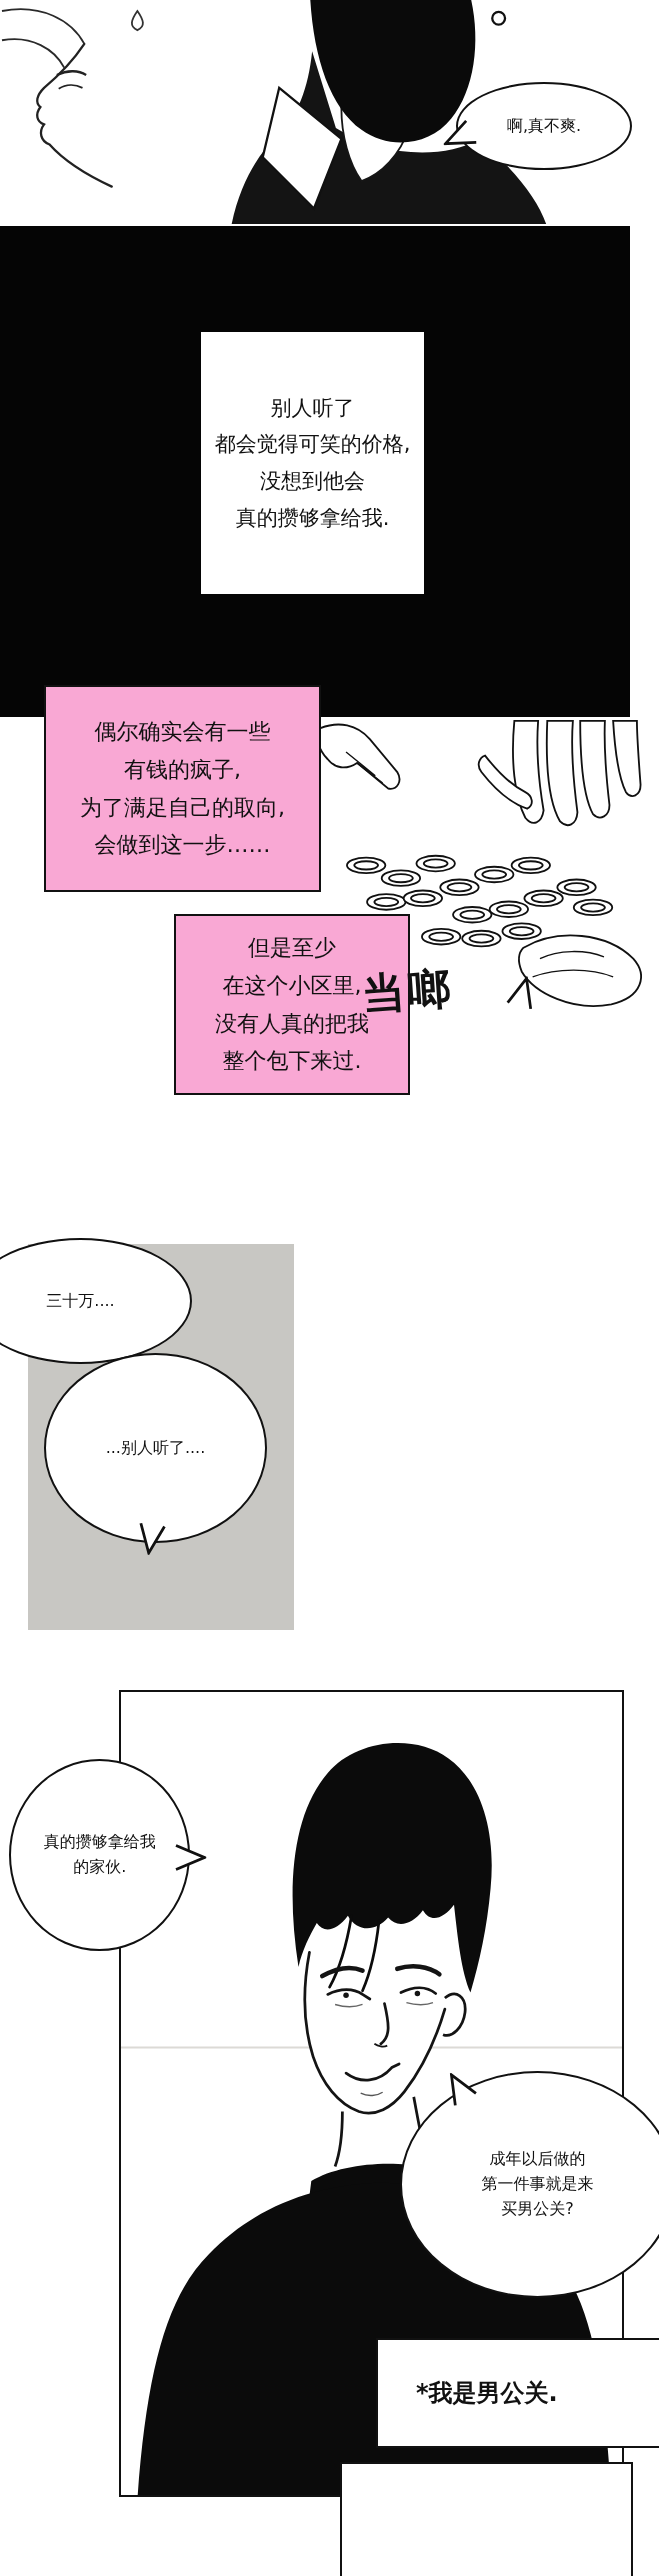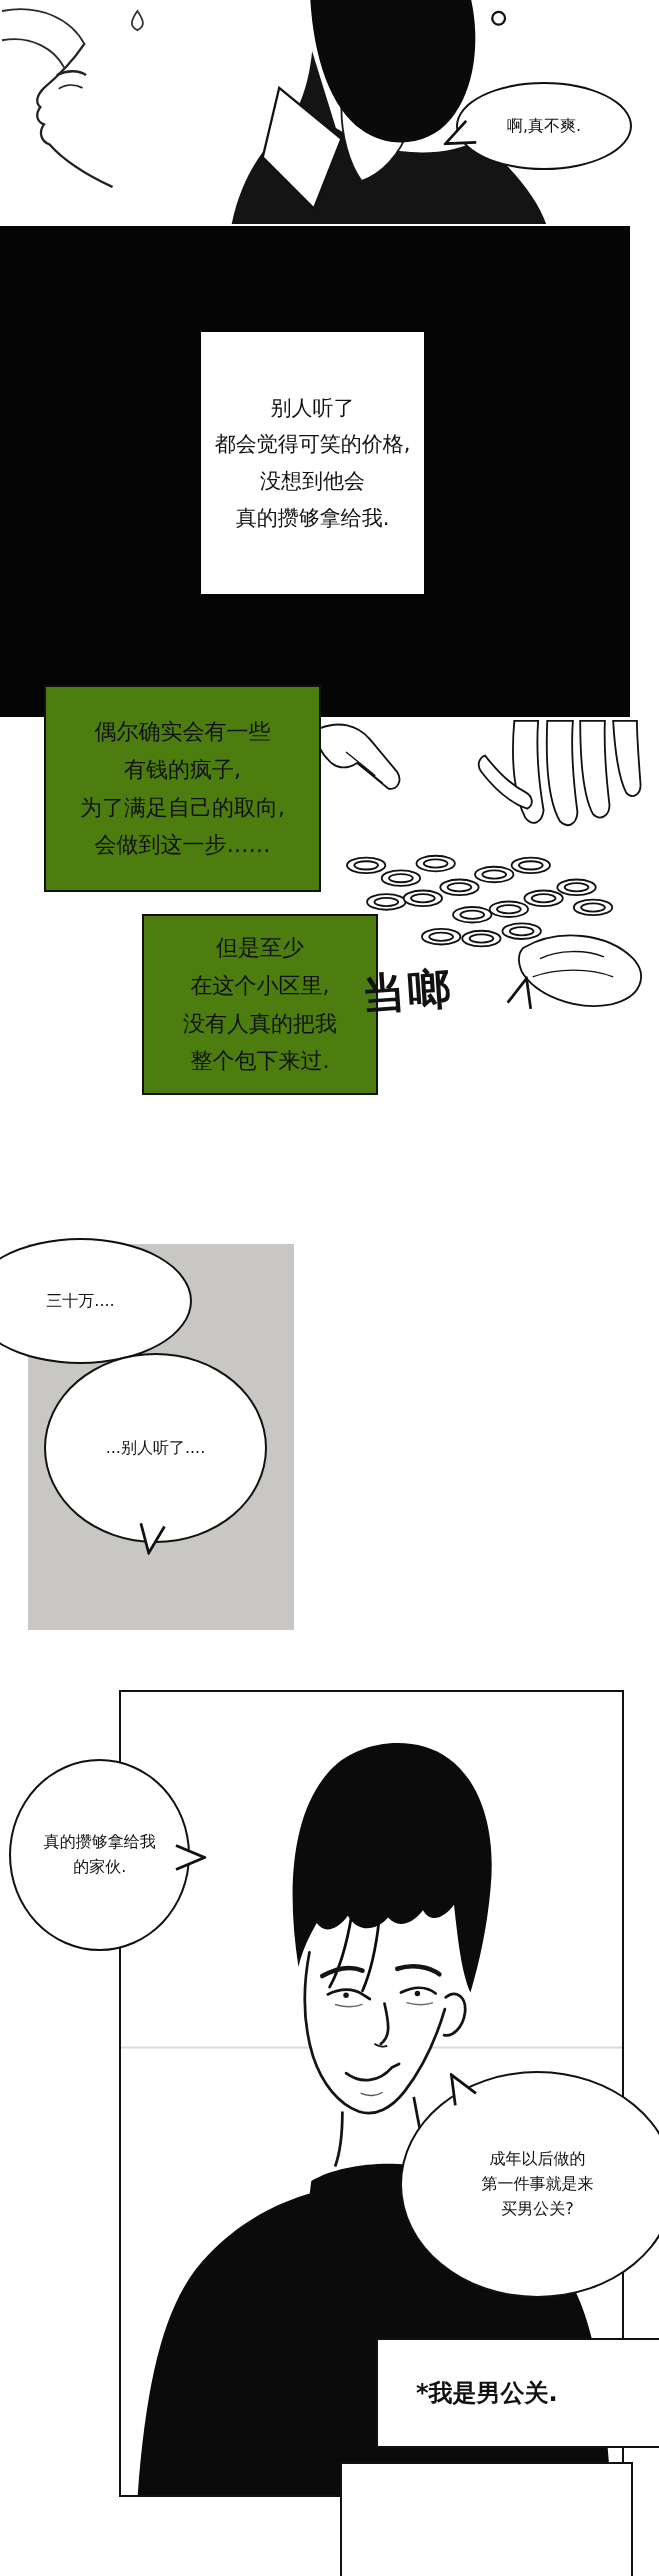--- a/index.html
+++ b/index.html
@@ -11,21 +11,21 @@
     color:var(--ink,#111111);
   }
   .art { position:absolute; }
   .panel-black { position:absolute; left:0; top:226px; width:630px; height:491px;
     background:var(--panel_black,#050505); z-index:1; }
   .caption-plain {
     position:absolute; background:#fff; display:flex; align-items:center; justify-content:center;
     text-align:center; white-space:pre-line; font-size:21px; line-height:1.75; z-index:2;
   }
   .capbox {
-    position:absolute; background:#4d7c0f; border:2.7px solid var(--ink,#111);
+    position:absolute; background:#f9a8d4; border:2.7px solid var(--ink,#111);
     display:flex; align-items:center; justify-content:center;
     text-align:center; white-space:pre-line; font-size:22px; line-height:1.72; z-index:3;
   }
   .bubble {
     position:absolute; background:#fff; border:2.7px solid var(--ink,#111);
     display:flex; align-items:center; justify-content:center;
     text-align:center; white-space:pre-line; font-size:16px; line-height:1.55; z-index:3;
   }
   .ellipse { border-radius:50%; }
   .gray-panel { position:absolute; left:28px; top:1244px; width:266px; height:386px;
@@ -133,21 +133,21 @@
 
     <path d="M242,250 C280,228 334,234 362,262 C378,280 372,304 338,312 C296,320 254,300 240,276 C236,266 236,256 242,250 Z" fill="#fff" stroke="#111" stroke-width="2"></path>
     <path d="M260,262 C280,252 310,252 330,260 M252,282 C278,272 316,272 340,282" fill="none" stroke="#111" stroke-width="1.5"></path>
   </svg>
 
   <div class="capbox" style="left:44px;top:685px;width:277px;height:207px;">偶尔确实会有一些
 有钱的疯子,
 为了满足自己的取向,
 会做到这一步……</div>
 
-  <div class="capbox" style="left:142px;top:914px;width:236px;height:181px;">但是至少
+  <div class="capbox" style="left:174px;top:914px;width:236px;height:181px;">但是至少
 在这个小区里,
 没有人真的把我
 整个包下来过.</div>
 
   <div class="sfx">当啷</div>
 
   <svg class="tail" style="left:509px;top:976px;transform:rotate(195deg);" width="27.5" height="33" viewBox="0 0 30 36">
     <path d="M2,3 L15,34 L28,3" fill="#fff" stroke="#111" stroke-width="3"></path>
   </svg>
 

